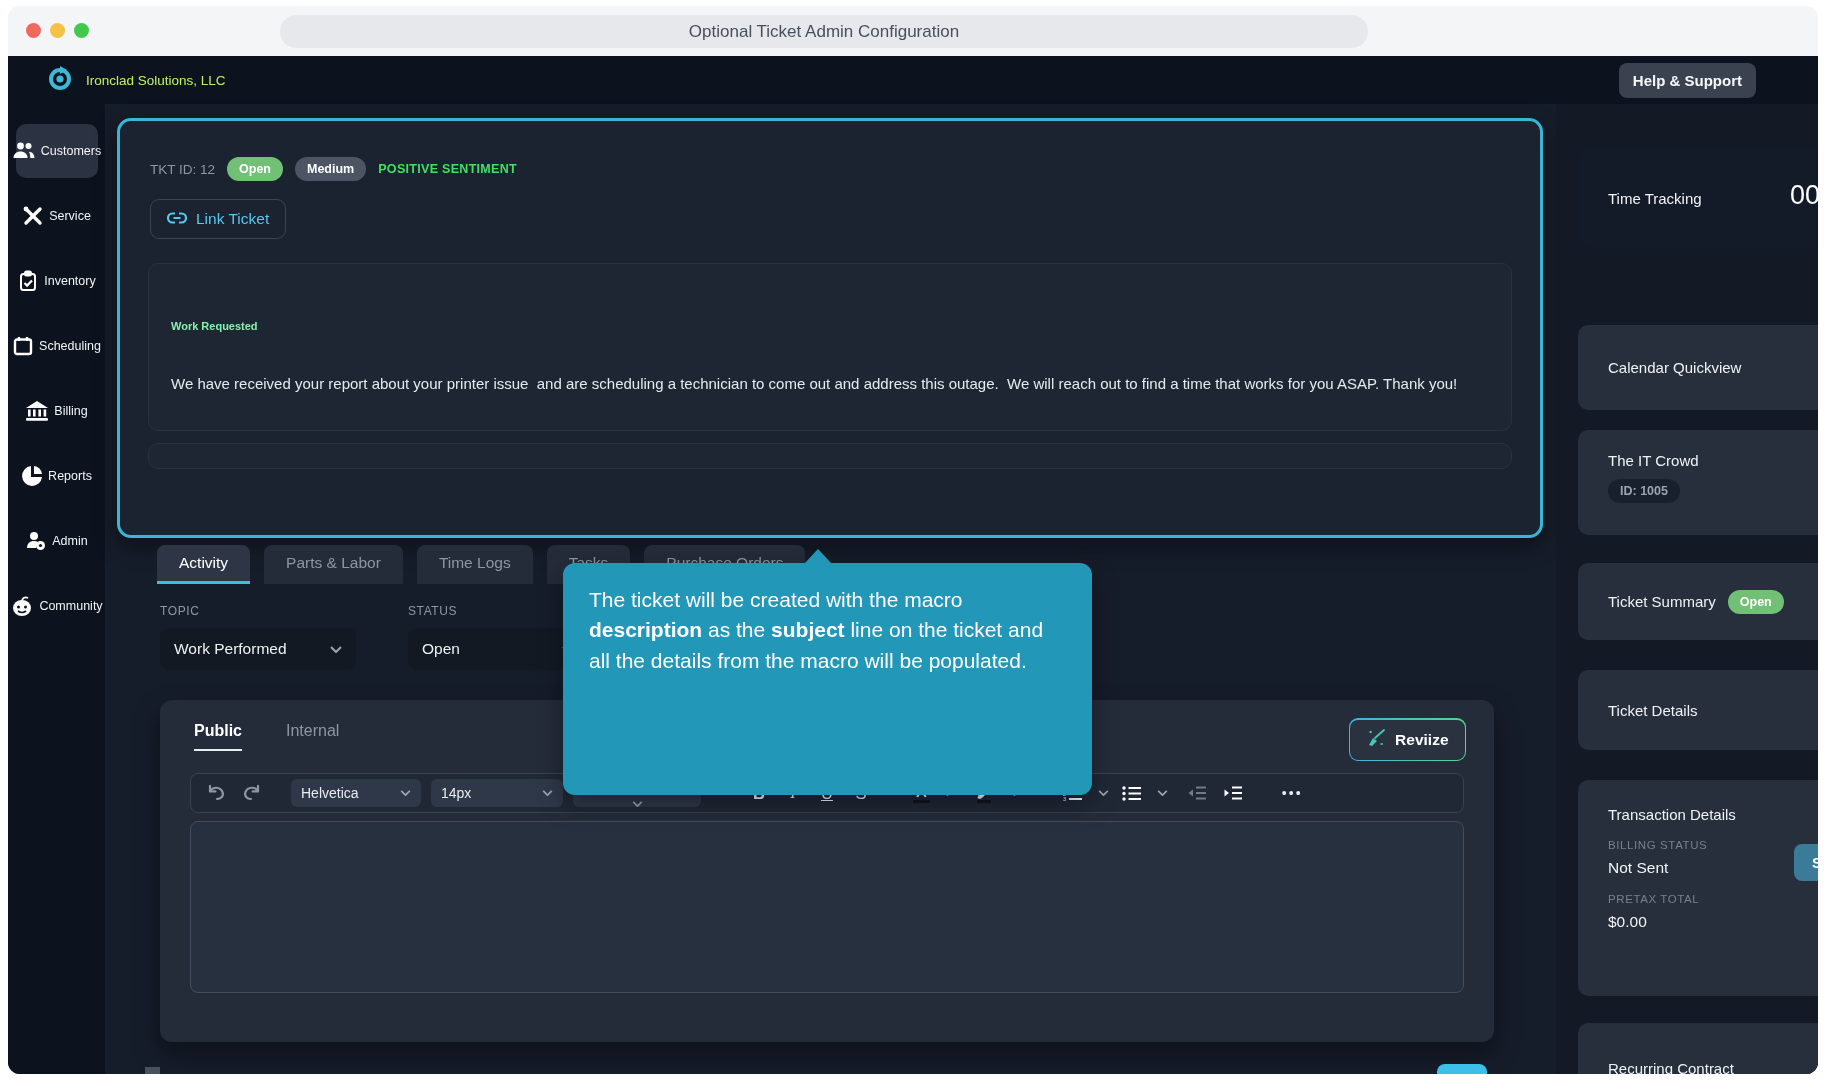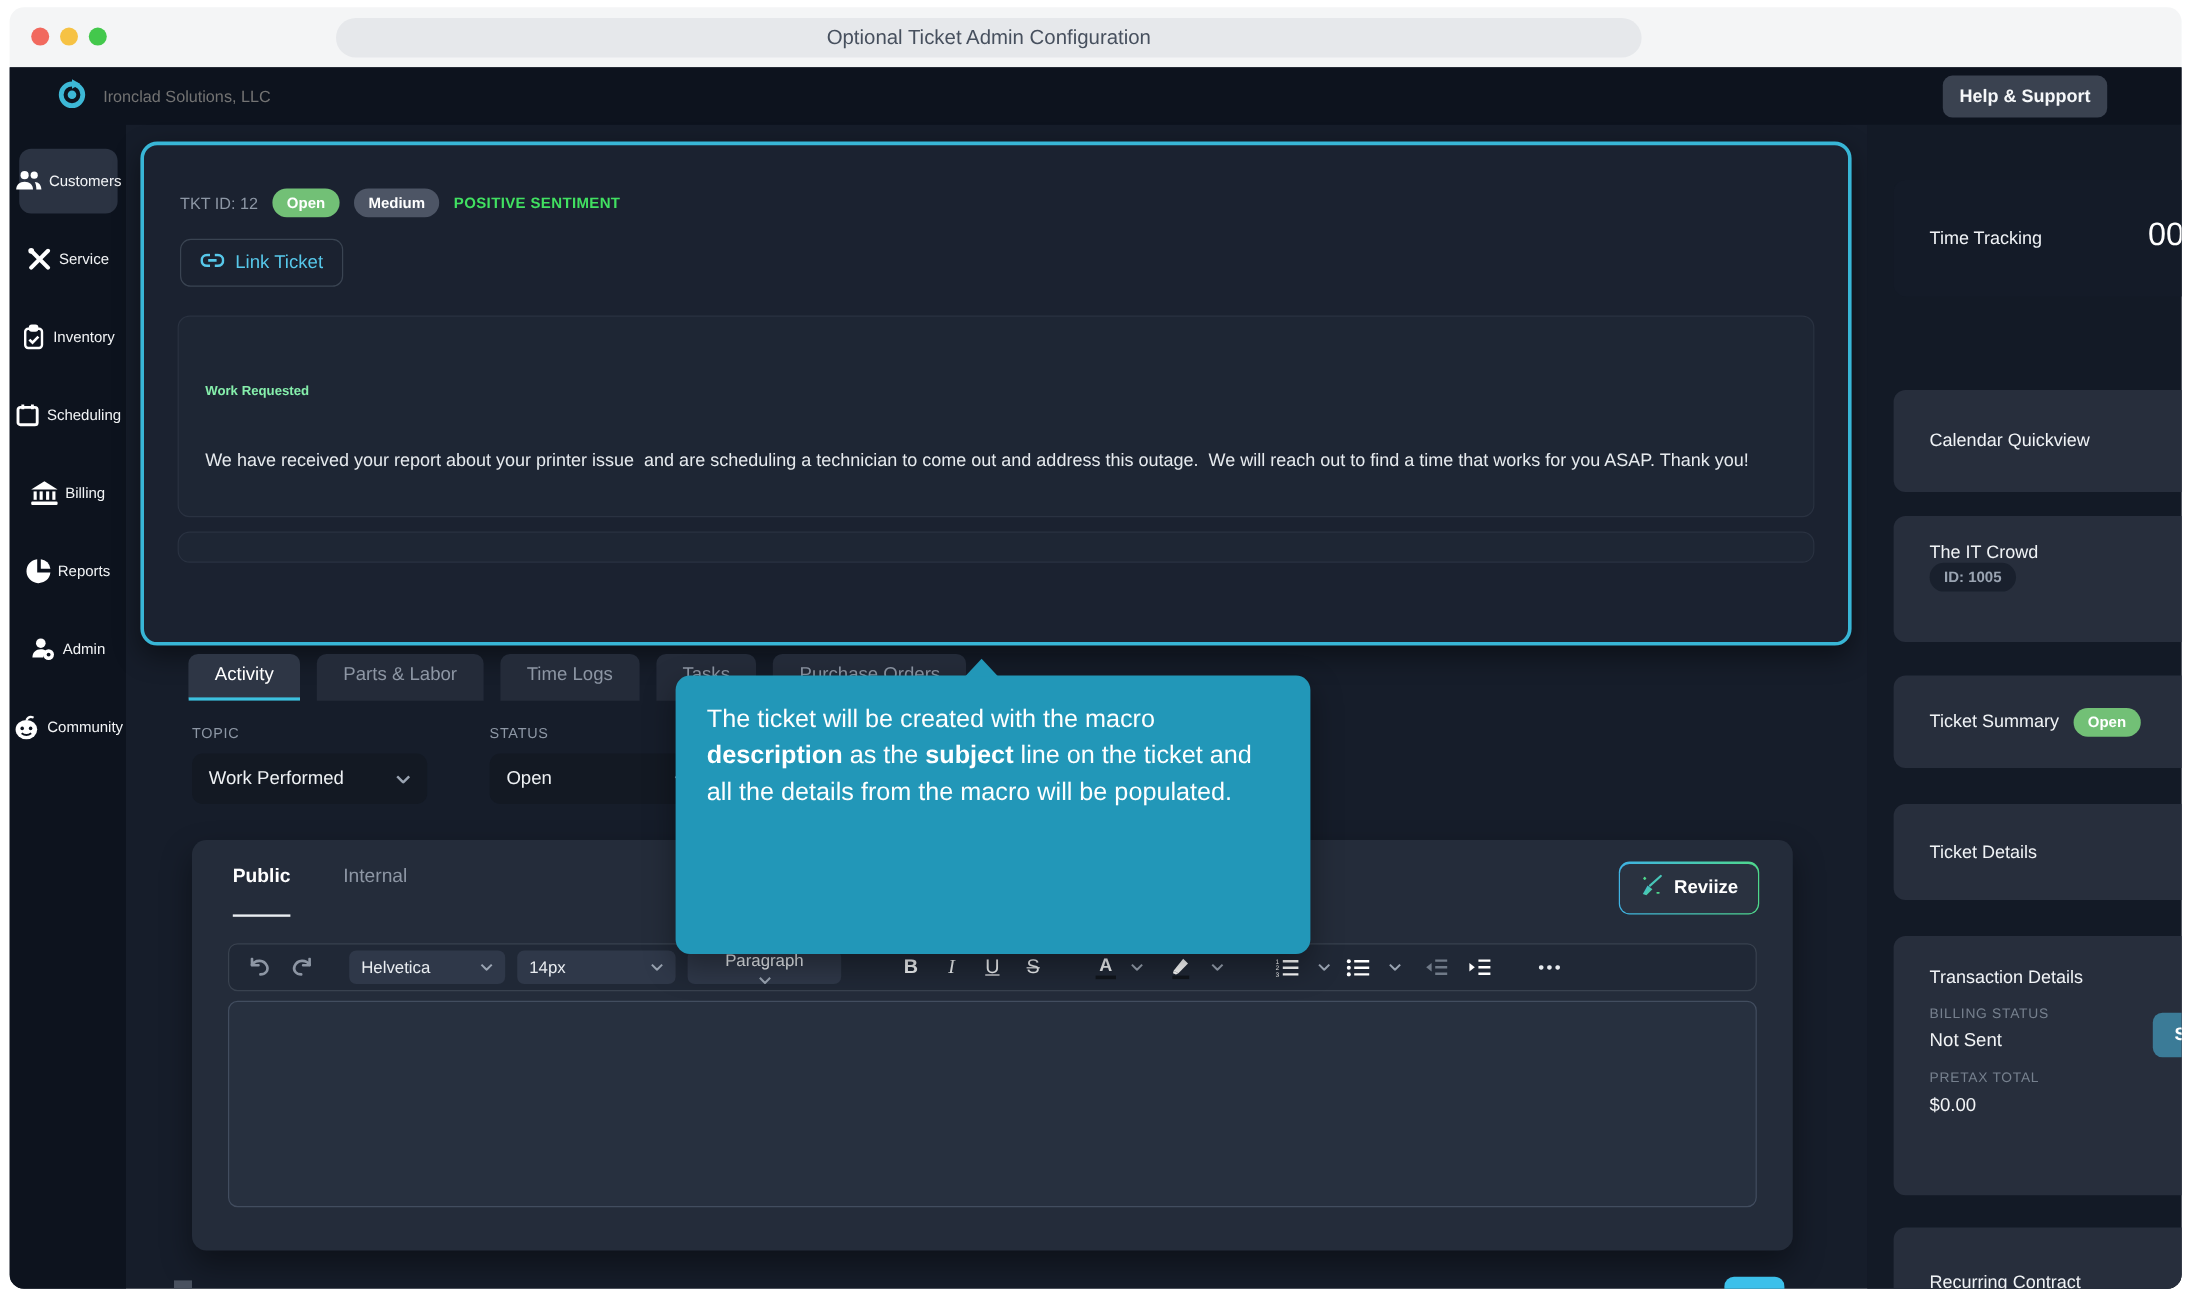--- a/index.html
+++ b/index.html
@@ -16,21 +16,21 @@
   .title-pill { position:absolute; left:272px; top:9px; width:1088px; height:33px;
                 background:#e6e8eb; border-radius:17px; display:flex; align-items:center; justify-content:center;
                 color:#47505e; font-size:17px; }
 
   
   .app { position:absolute; left:8px; top:56px; right:8px; bottom:6px;
          background:#161d2a; border-radius:0 0 12px 12px; overflow:hidden; color:#e8ebef; }
 
   .app-header { position:absolute; left:0; top:0; right:0; height:48px; background:#0d131e; }
   .brand { position:absolute; left:38px; top:8px; display:flex; align-items:center; gap:12px; }
-  .brand-name { color:#737373; font-size:13.5px; }
+  .brand-name { color:#bef264; font-size:13.5px; }
   .help-btn { position:absolute; right:62px; top:7px; background:#3a4250; color:#f5f7f9;
               font-size:15px; font-weight:bold; padding:9px 14px; border-radius:8px; }
 
   
   .sidebar { position:absolute; left:0; top:48px; bottom:0; width:97px; background:#0d131e;
              display:flex; flex-direction:column; align-items:center; padding-top:20px; gap:11px; }
   .side-item { width:82px; min-height:54px; display:flex; flex-direction:row; align-items:center;
                justify-content:center; gap:5px; color:#f2f4f6; font-size:12.5px; border-radius:10px; padding:6px 0; }
   .side-item.active { background:#2b3342; }
   .side-item svg { display:block; }
@@ -77,21 +77,21 @@
              font-size:21px; line-height:1.45; box-shadow:0 10px 26px rgba(0,0,0,.35); z-index:30; }
   .tooltip b { font-weight:bold; }
   .tooltip .arrow { position:absolute; top:-14px; left:241px; width:0; height:0;
                     border-left:14px solid transparent; border-right:14px solid transparent;
                     border-bottom:15px solid #2297b8; }
 
   
   .editor { position:absolute; left:152px; top:644px; width:1334px; height:342px;
             background:#242c3a; border-radius:12px; box-shadow:0 12px 26px rgba(0,0,0,.4); padding:22px 30px; }
   .ed-tabs { display:flex; gap:44px; margin-left:4px; }
-  .ed-tab { font-size:16px; color:#8d96a4; padding-bottom:22px; }
+  .ed-tab { font-size:16px; color:#8d96a4; padding-bottom:9px; }
   .ed-tab.active { color:#fff; font-weight:bold; border-bottom:2.5px solid #e9edf1; }
   .revize { position:absolute; right:28px; top:18px; padding:1.5px; border-radius:9px;
             background:linear-gradient(90deg,#3fb3e3,#4fd98c); }
   .revize-inner { display:flex; align-items:center; gap:9px; background:#2a3240; border-radius:8px;
                   padding:8px 16px; color:#fff; font-weight:bold; font-size:15.5px; }
   .toolbar { margin-top:22px; height:40px; background:#202836; border:1px solid #39424f; border-radius:8px;
              display:flex; align-items:center; gap:10px; padding:0 12px; }
   .tb-icon { color:#8d96a4; font-size:17px; display:flex; align-items:center; justify-content:center;
              width:26px; height:26px; }
   .tb-sel { background:#2f3849; border-radius:6px; height:28px; display:flex; align-items:center;
@@ -112,21 +112,21 @@
 
   
   .rightcol { position:absolute; left:1548px; top:48px; right:0; bottom:0; background:#131a26; }
   .rcard { position:absolute; left:22px; width:320px; background:#272e3c; border-radius:10px; color:#f0f3f6; }
   .rcard.dark { background:#141b28; }
   .rc-label { font-size:15px; }
   .rc-tt { top:46px; height:97px; display:flex; align-items:center; padding-left:30px; }
   .tt-value { position:absolute; left:212px; top:30px; font-size:27px; color:#fff; }
   .rc-cal { top:221px; height:85px; display:flex; align-items:center; padding-left:30px; }
   .rc-crowd { top:326px; height:105px; padding:22px 0 0 30px; }
-  .id-pill { display:inline-block; background:#19202d; color:#9aa4b2;
+  .id-pill { display:inline-block; margin-top:10px; background:#19202d; color:#9aa4b2;
              font-size:12.5px; font-weight:bold; border-radius:999px; padding:5px 12px; }
   .rc-summary { top:459px; height:77px; display:flex; align-items:center; gap:12px; padding-left:30px; }
   .rc-details { top:566px; height:80px; display:flex; align-items:center; padding-left:30px; }
   .rc-trans { top:676px; height:216px; padding:26px 0 0 30px; }
   .sub-label { color:#76808e; font-size:11.5px; letter-spacing:.6px; margin-top:16px; }
   .sub-value { color:#f2f4f6; font-size:15.5px; margin-top:8px; }
   .send-btn { position:absolute; left:216px; top:64px; background:#3b7b97; color:#fff; font-weight:bold;
               font-size:15px; padding:10px 18px; border-radius:8px; }
   .rc-recur { top:919px; height:90px; display:flex; align-items:center; padding-left:30px; }
 </style>

